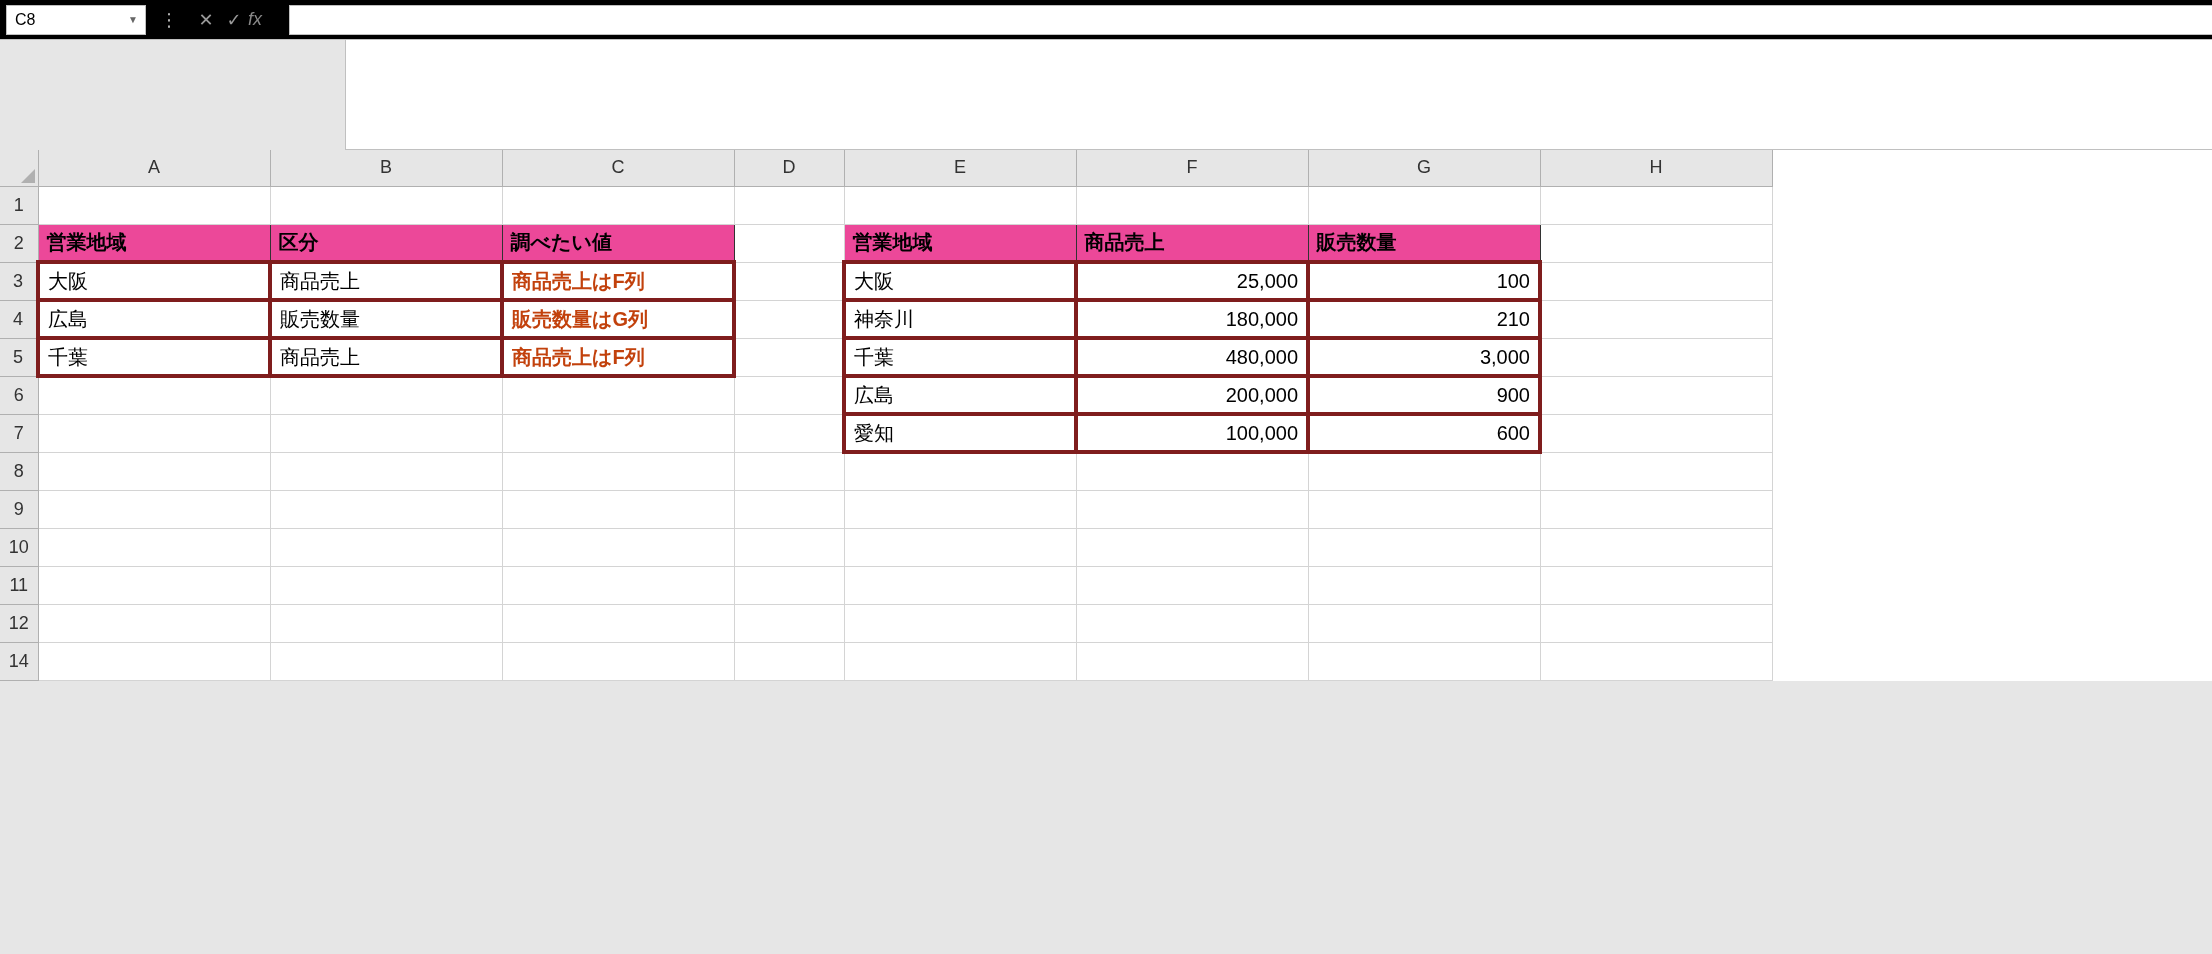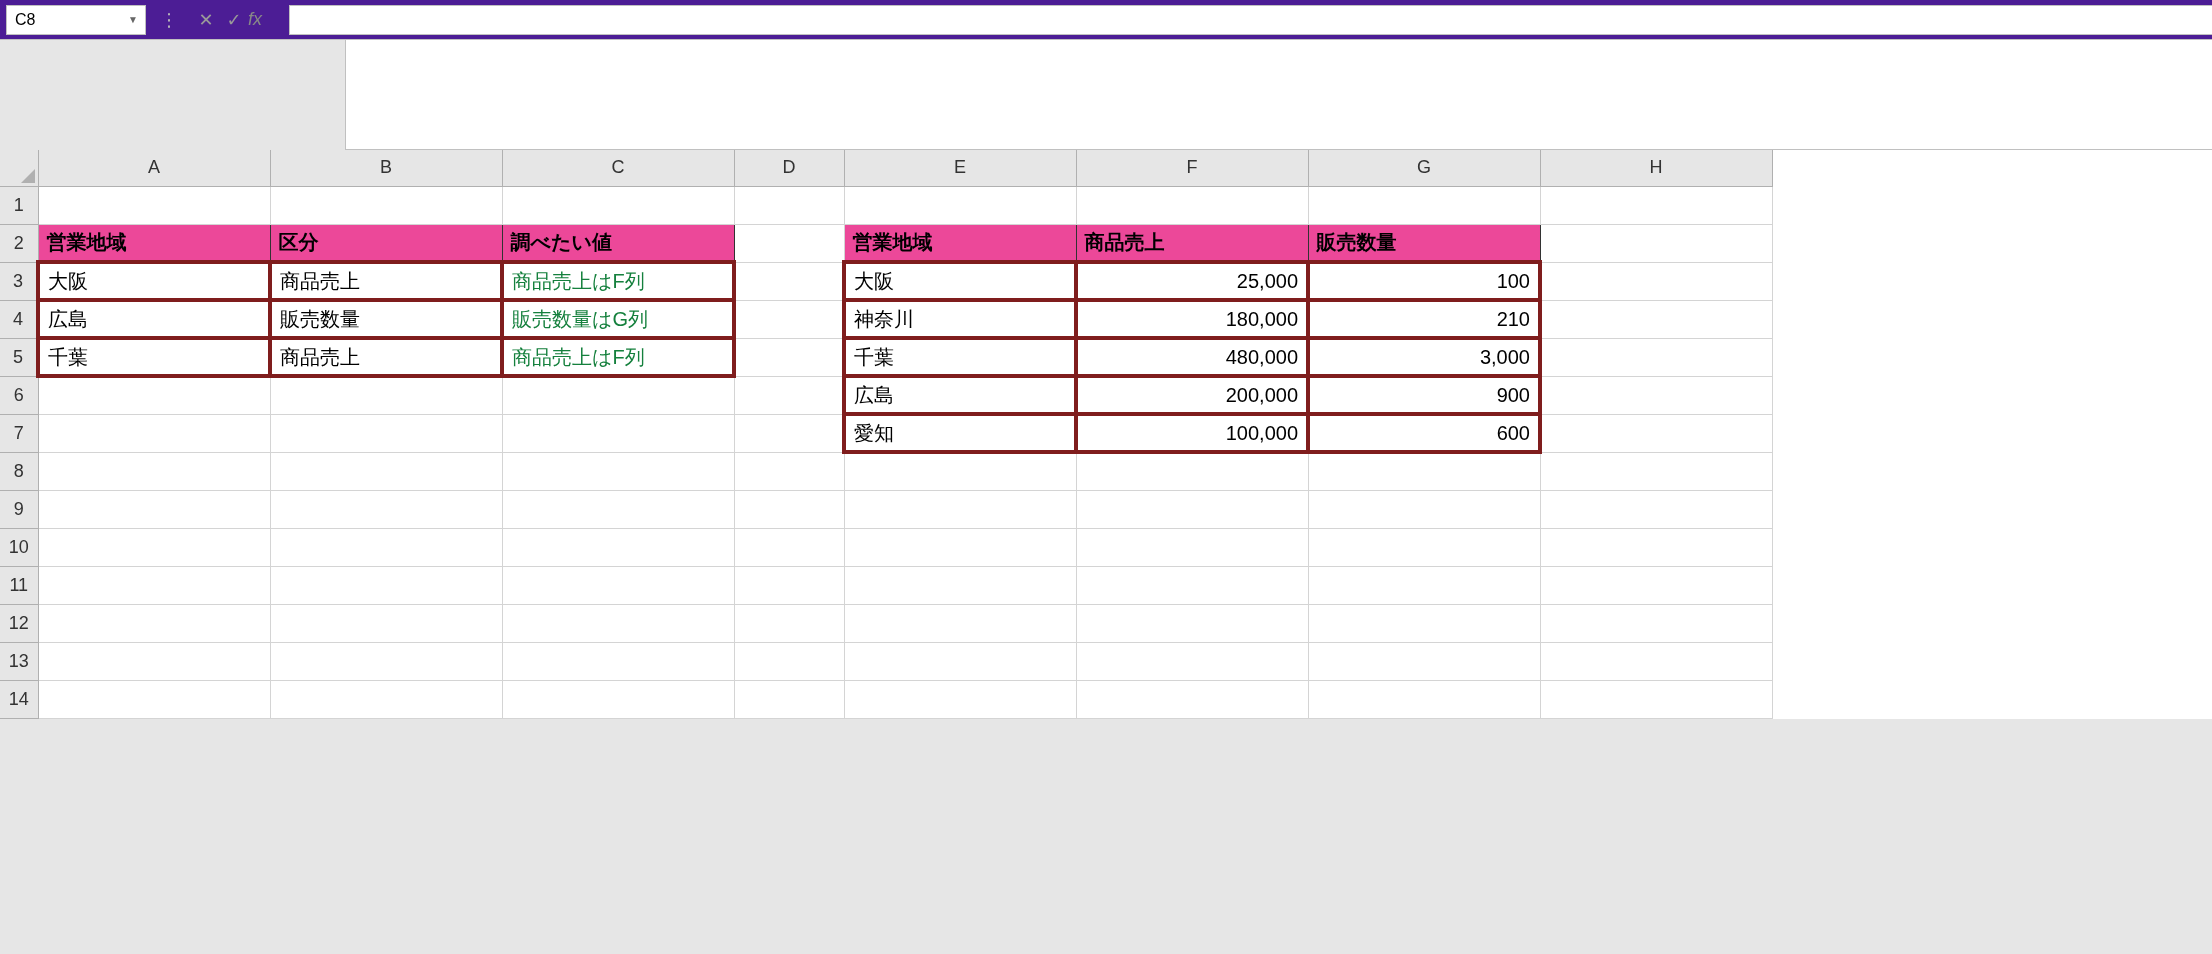--- a/index.html
+++ b/index.html
@@ -9,21 +9,21 @@
     }
     body {
       font-family: "Meiryo", "Yu Gothic", "MS PGothic", sans-serif;
       font-size: 18px;
       background: #e6e6e6;
       overflow: hidden;
     }
     .formula-bar {
       display: flex;
       align-items: center;
-      background: #4c1d95;
+      background: #000000;
       height: 40px;
       border-bottom: 1px solid #c0c0c0;
     }
     .name-box {
       width: 140px;
       height: 30px;
       background: white;
       border: 1px solid #c0c0c0;
       margin-left: 6px;
       display: flex;
@@ -143,22 +143,22 @@
     }
     td.cell.header-cell {
       background: #ec4899;
       font-weight: bold;
       border: 1px solid #333;
     }
     td.cell.bordered {
       border: 4px solid #7f1d1d;
     }
     td.cell.red-text {
-      color: #15803d;
-      font-weight: normal;
+      color: #c2410c;
+      font-weight: bold;
     }
     td.cell.num {
       text-align: right;
     }
     .col-A { width: 232px; }
     .col-B { width: 232px; }
     .col-C { width: 232px; }
     .col-D { width: 110px; }
     .col-E { width: 232px; }
     .col-F { width: 232px; }
@@ -333,31 +333,20 @@
       <td class="cell"></td>
           <td class="cell"></td>
           <td class="cell"></td>
           <td class="cell"></td>
           <td class="cell"></td>
           <td class="cell"></td>
           <td class="cell"></td>
           <td class="cell"></td>
     </tr>
     <tr>
-      <th class="row-head">13</th>
-      <td class="cell"></td>
-          <td class="cell"></td>
-          <td class="cell"></td>
-          <td class="cell"></td>
-          <td class="cell"></td>
-          <td class="cell"></td>
-          <td class="cell"></td>
-          <td class="cell"></td>
-    </tr>
-    <tr>
       <th class="row-head">14</th>
       <td class="cell"></td>
           <td class="cell"></td>
           <td class="cell"></td>
           <td class="cell"></td>
           <td class="cell"></td>
           <td class="cell"></td>
           <td class="cell"></td>
           <td class="cell"></td>
     </tr>

